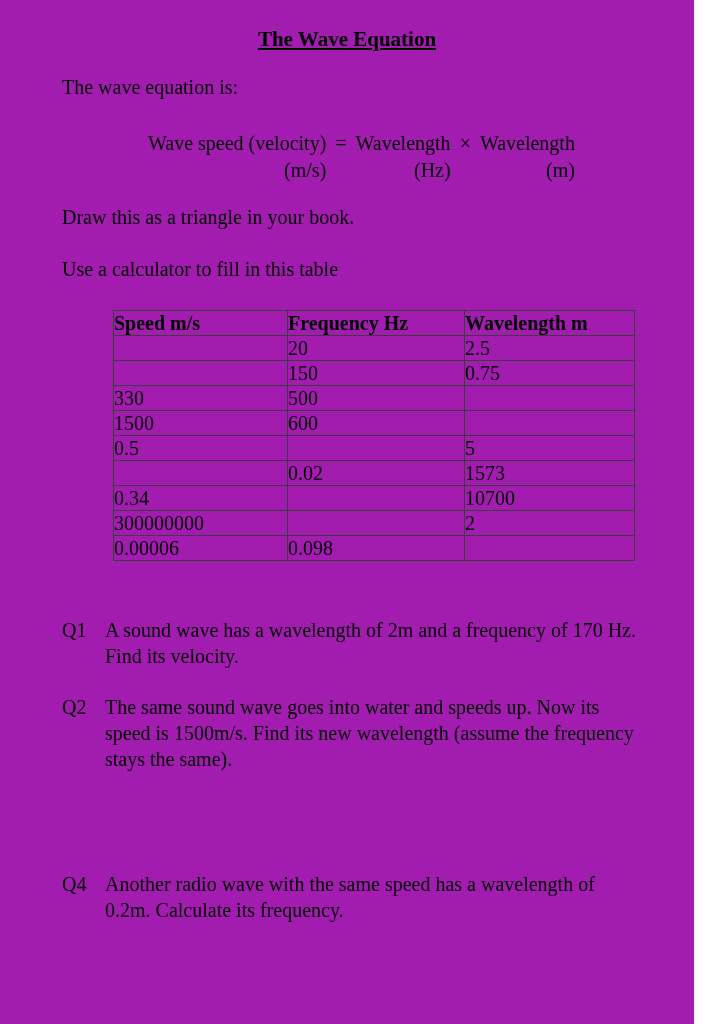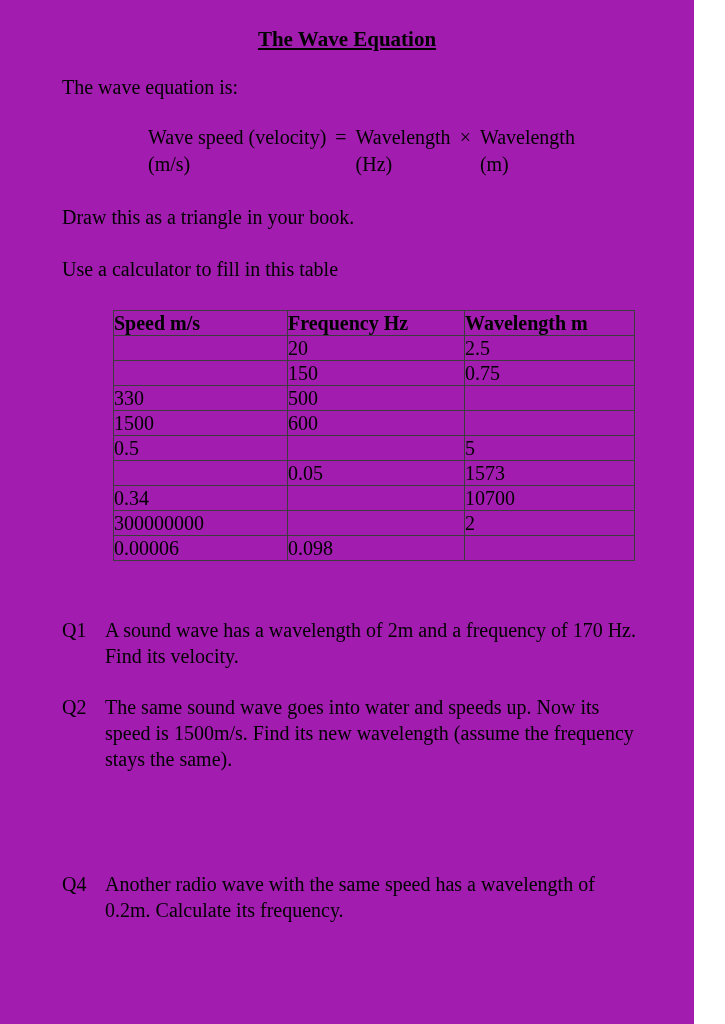--- a/index.html
+++ b/index.html
@@ -23,26 +23,26 @@
     font-size: 21px;
     font-weight: bold;
     text-decoration: underline;
   }
   .para { position: absolute; left: 62px; white-space: nowrap; }
   .intro { top: 76px; }
   .p-triangle { top: 206px; }
   .p-table { top: 258px; }
   .equation {
     position: absolute;
-    top: 124px;
+    top: 130px;
     left: 148px;
     display: grid;
     grid-template-columns: repeat(5, max-content);
     column-gap: 9px;
-    text-align: left;
+    text-align: right;
     line-height: 27px;
     white-space: nowrap;
   }
   .eq-u1 { grid-column: 1; }
   .eq-u2 { grid-column: 3; }
   .eq-u3 { grid-column: 5; }
   .wave-table {
     position: absolute;
     top: 310px;
     left: 113px;
@@ -134,21 +134,21 @@
           <td>600</td>
           <td></td>
         </tr>
         <tr>
           <td>0.5</td>
           <td></td>
           <td>5</td>
         </tr>
         <tr>
           <td></td>
-          <td>0.05</td>
+          <td>0.02</td>
           <td>1573</td>
         </tr>
         <tr>
           <td>0.34</td>
           <td></td>
           <td>10700</td>
         </tr>
         <tr>
           <td>300000000</td>
           <td></td>

